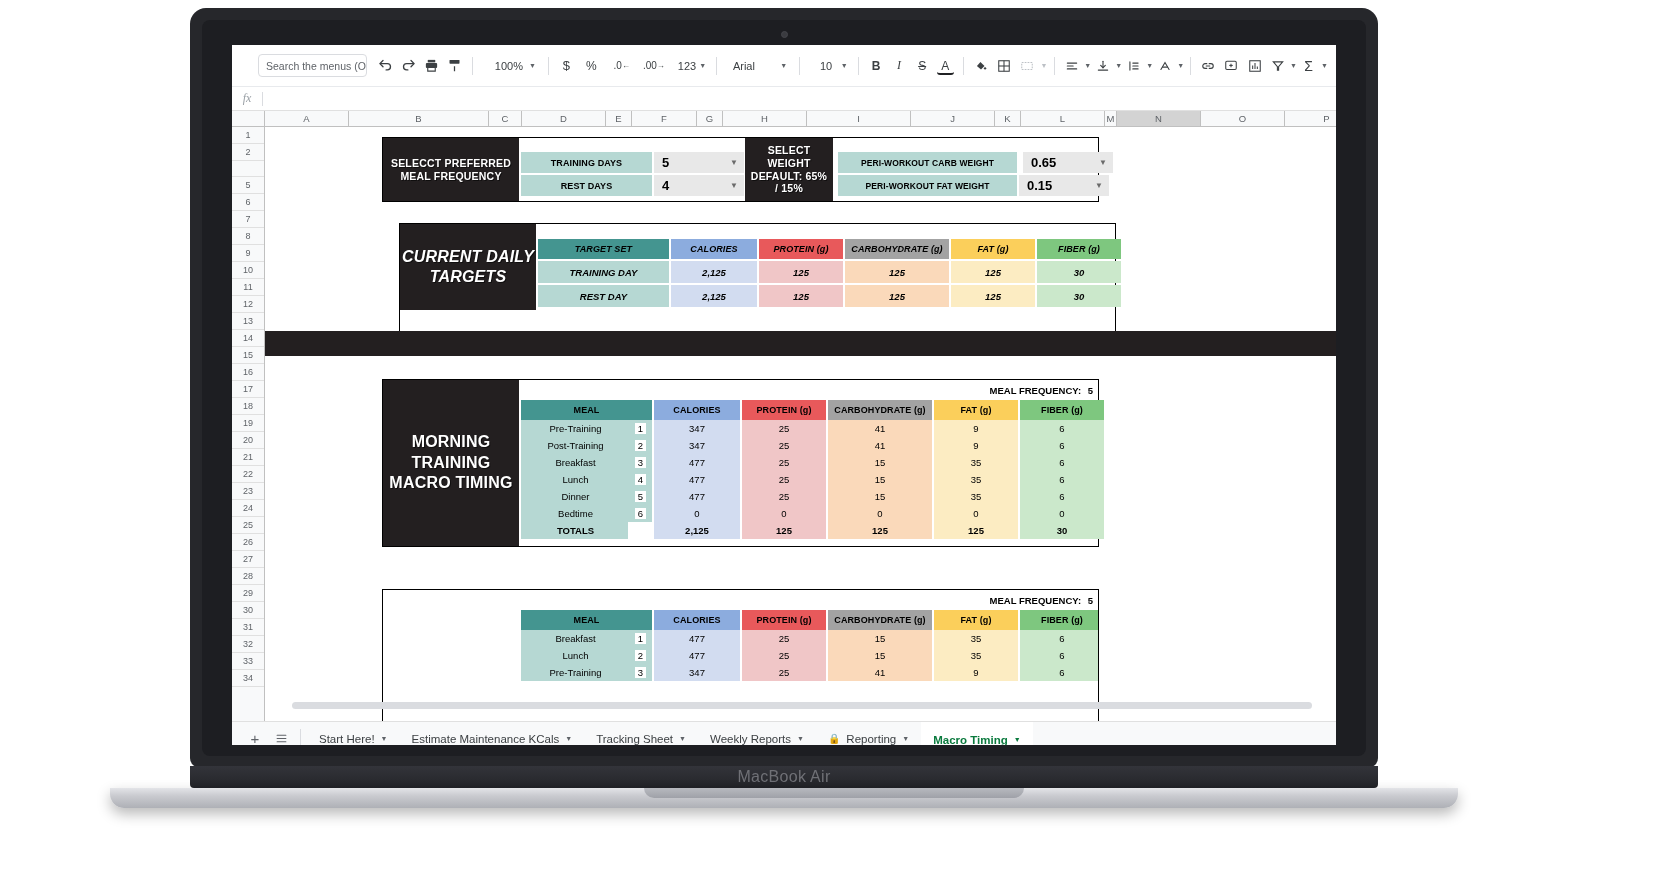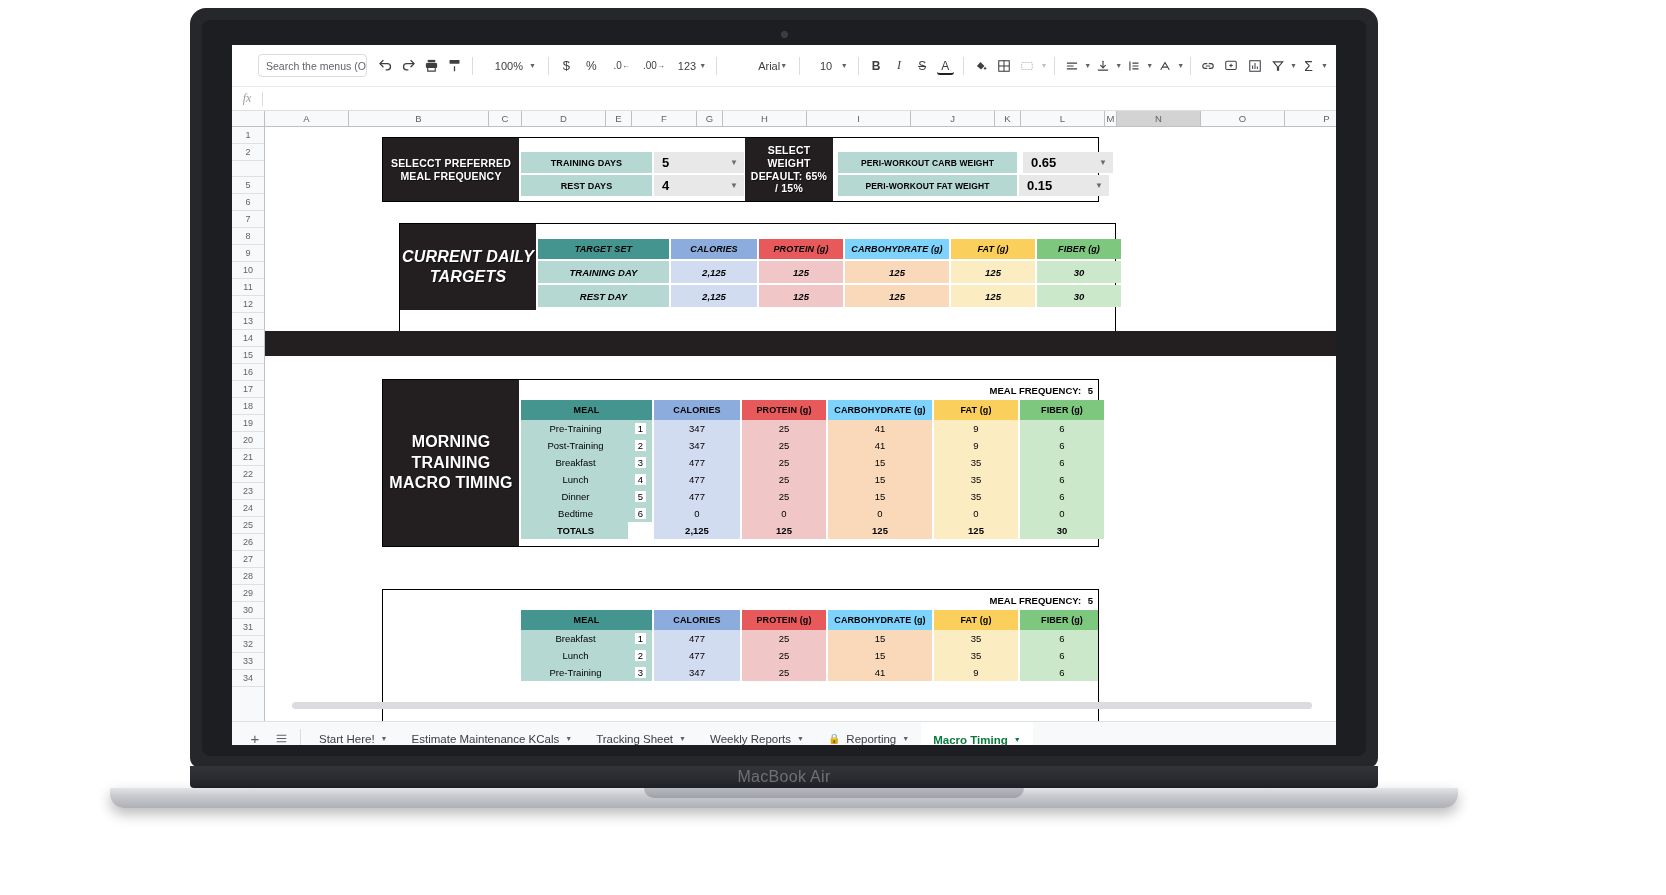--- a/index.html
+++ b/index.html
@@ -91,21 +91,21 @@
     height:22px; display:flex; align-items:center;
     font-size:11px; color:#3c4043; padding:0 4px;
   }
   .zoom-box {
     display:flex; align-items:center; gap:6px;
     font-size:11px; color:#3c4043;
     padding:0 6px; margin-left:10px;
   }
   .caret { font-size:7px; color:#5f6368; }
   .font-box {
-    display:flex; align-items:center; justify-content:flex-end;
+    display:flex; align-items:center; justify-content:space-between;
     width:82px; font-size:11px; color:#3c4043; padding:0 6px; margin-left:4px;
   }
   .size-box {
     display:flex; align-items:center; justify-content:space-between;
     width:44px; font-size:11px; color:#3c4043; padding:0 4px; margin-left:10px;
   }
 
   .formula-bar {
     height:24px; display:flex; align-items:center;
     border-bottom:1px solid #e0e0e0; background:#fff;
@@ -161,21 +161,21 @@
   }
   .val-cell { text-align:center; font-size:9.5px; color:#000; height:17px; }
   .bold { font-weight:bold; }
 
   .teal-h { background:#449590; }
   .teal-b { background:#b6d8d3; }
   .blue-h { background:#8cacde; }
   .blue-b { background:#d2dcf0; }
   .red-h  { background:#e8595b; }
   .red-b  { background:#f0c6c7; }
-  .orng-h { background:#7dd3fc; }
+  .orng-h { background:#a3a3a3; }
   .orng-b { background:#fad9ba; }
   .yell-h { background:#fbcf5b; }
   .yell-b { background:#fcecc2; }
   .grn-h  { background:#7ec77f; }
   .grn-b  { background:#cbe8cb; }
 
   .sel-box {
     background:#e8e8e8;
     display:flex; align-items:center; justify-content:space-between;
     padding:0 6px 0 8px;

